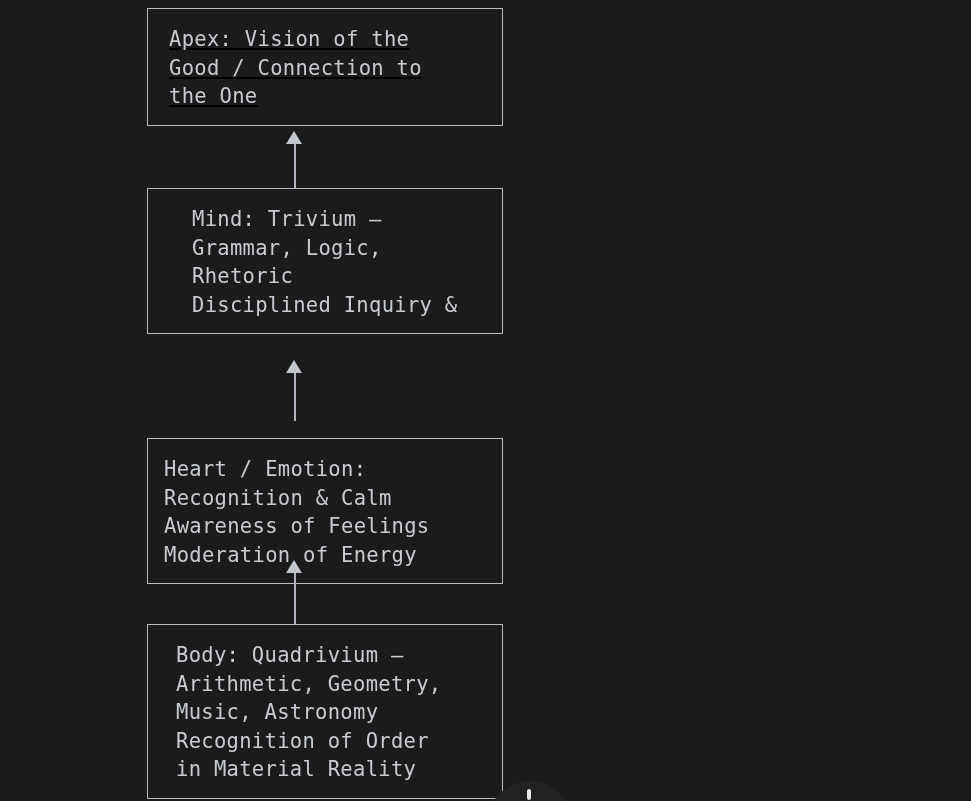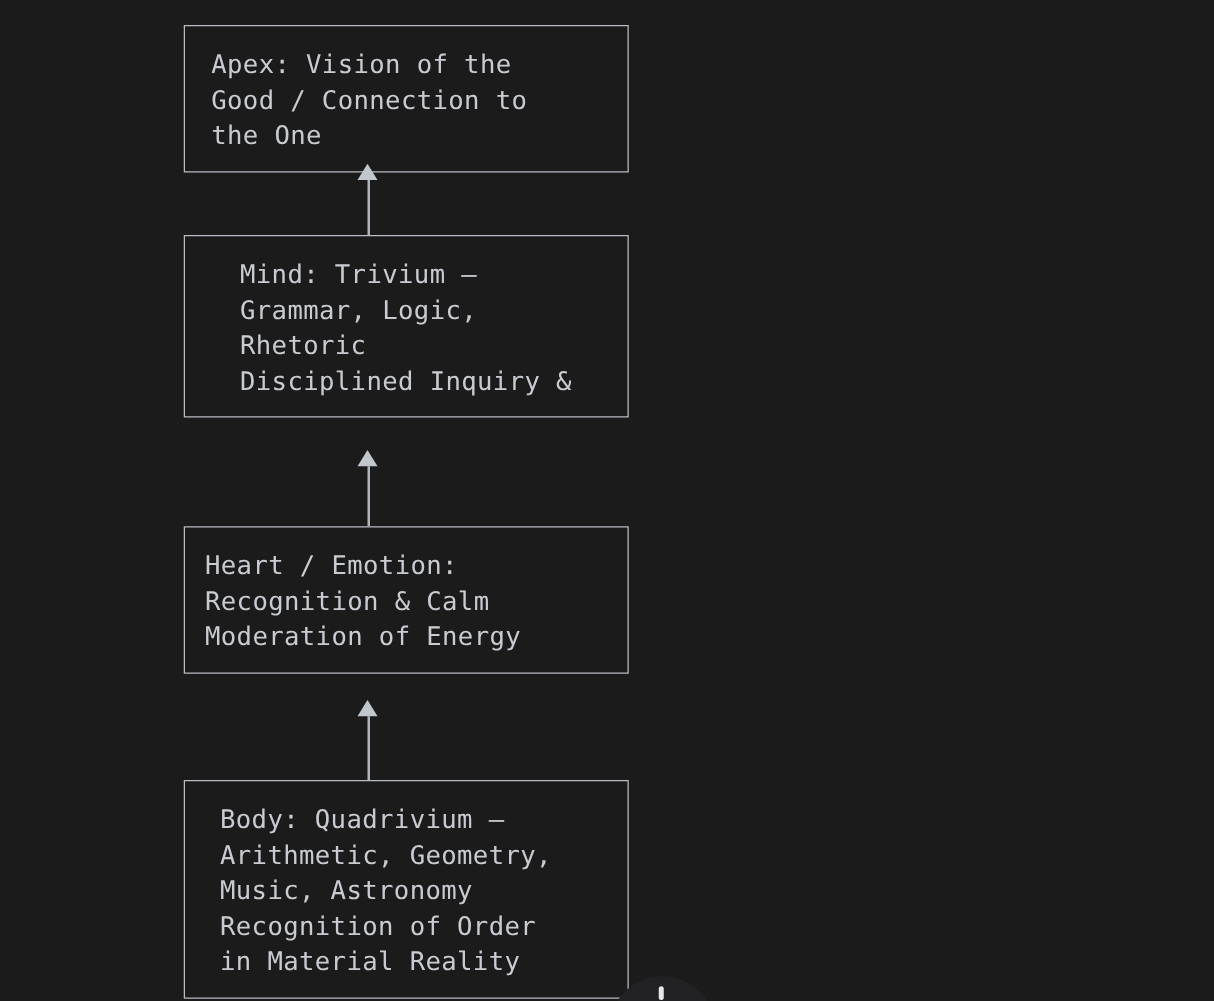--- a/index.html
+++ b/index.html
@@ -80,42 +80,43 @@
     height: 11px;
     border-radius: 2px;
     background: #e8e8ea;
   }
 </style>
 </head>
 <body>
 
 <div id="diagram-canvas">
 
-  <div class="flow-node" id="node-apex" style="top:20px;">
+  <div class="flow-node" id="node-apex" style="top:8px;text-decoration:underline;">
     <div class="node-line">Apex: Vision of the</div>
     <div class="node-line">Good / Connection to</div>
     <div class="node-line">the One</div>
   </div>
 
   <div class="connector-arrow" style="top:131px;"></div>
   <div class="connector-stem" style="top:144px; height:44px;"></div>
 
   <div class="flow-node" id="node-mind" style="top:188px;padding-left:44px;">
     <div class="node-line">Mind: Trivium –</div>
     <div class="node-line">Grammar, Logic,</div>
     <div class="node-line">Rhetoric</div>
     <div class="node-line">Disciplined Inquiry &amp;</div>
   </div>
 
   <div class="connector-arrow" style="top:360px;"></div>
   <div class="connector-stem" style="top:373px; height:48px;"></div>
 
-  <div class="flow-node" id="node-heart" style="top:421px;padding-left:16px;">
+  <div class="flow-node" id="node-heart" style="top:438px;padding-left:16px;">
     <div class="node-line">Heart / Emotion:</div>
     <div class="node-line">Recognition &amp; Calm</div>
+    <div class="node-line">Awareness of Feelings</div>
     <div class="node-line">Moderation of Energy</div>
   </div>
 
   <div class="connector-arrow" style="top:560px;"></div>
   <div class="connector-stem" style="top:573px; height:51px;"></div>
 
   <div class="flow-node" id="node-body" style="top:624px;padding-left:28px;">
     <div class="node-line">Body: Quadrivium –</div>
     <div class="node-line">Arithmetic, Geometry,</div>
     <div class="node-line">Music, Astronomy</div>

